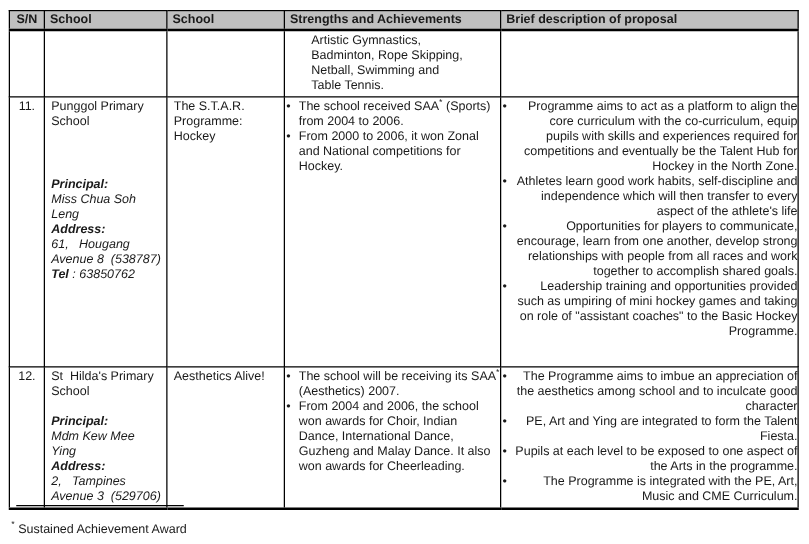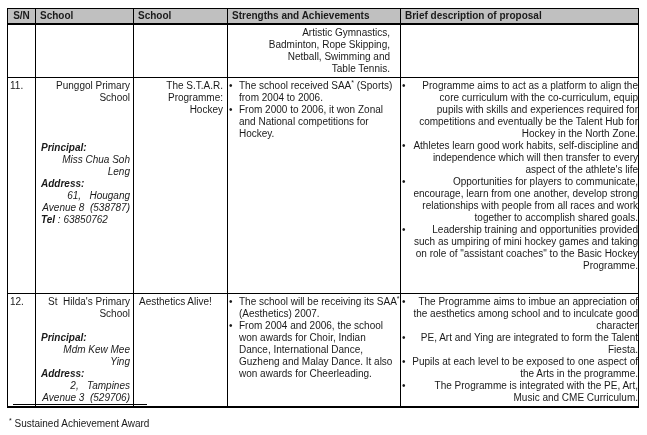--- a/index.html
+++ b/index.html
@@ -33,33 +33,33 @@
   .doc-table thead th {
     background: var(--header-bg, #c0c0c0);
     font-weight: bold;
     text-align: left;
     border-bottom: 2px solid var(--border, #000);
     padding: 1px 4px;
     height: 11px;
   }
   .doc-table thead th.th-sn { text-align: center; padding: 1px 2px; }
   .doc-table tbody tr:last-child td { border-bottom: 2px solid var(--border, #000); }
-  td.cell-sn { text-align: left; padding: 2px 2px; }
+  td.cell-sn { text-align: center; padding: 2px 2px; }
   td.cell-school { padding-left: 5px; padding-right: 3px; margin-left: 40px; }
   td.cell-niche { padding-left: 5px; }
   td.cell-strengths, td.cell-proposal { padding: 2px 0; }
 
   ul.blist { margin: 0; padding: 0; list-style: none; }
   .blist li { position: relative; padding-left: 11px; margin: 0; }
   .blist li::before { content: "\2022"; position: absolute; left: 1px; top: 0; }
   .strengths-list { padding-left: 10px; padding-right: 16px; }
   .proposal-list { padding-left: 5px; padding-right: 8px; text-align: right; }
   .cont-text { padding-left: 21px; padding-right: 10px; }
 
-  .pw { white-space: pre-wrap; text-align: right; }
+  .pw { white-space: pre-wrap; }
   .bi { font-weight: bold; font-style: italic; }
   .it { font-style: italic; }
   .spacer-lg { height: 38px; }
   .spacer-sm { height: 12px; }
 
   sup.ast {
     font-size: 7px;
     line-height: 0;
     vertical-align: super;
   }

